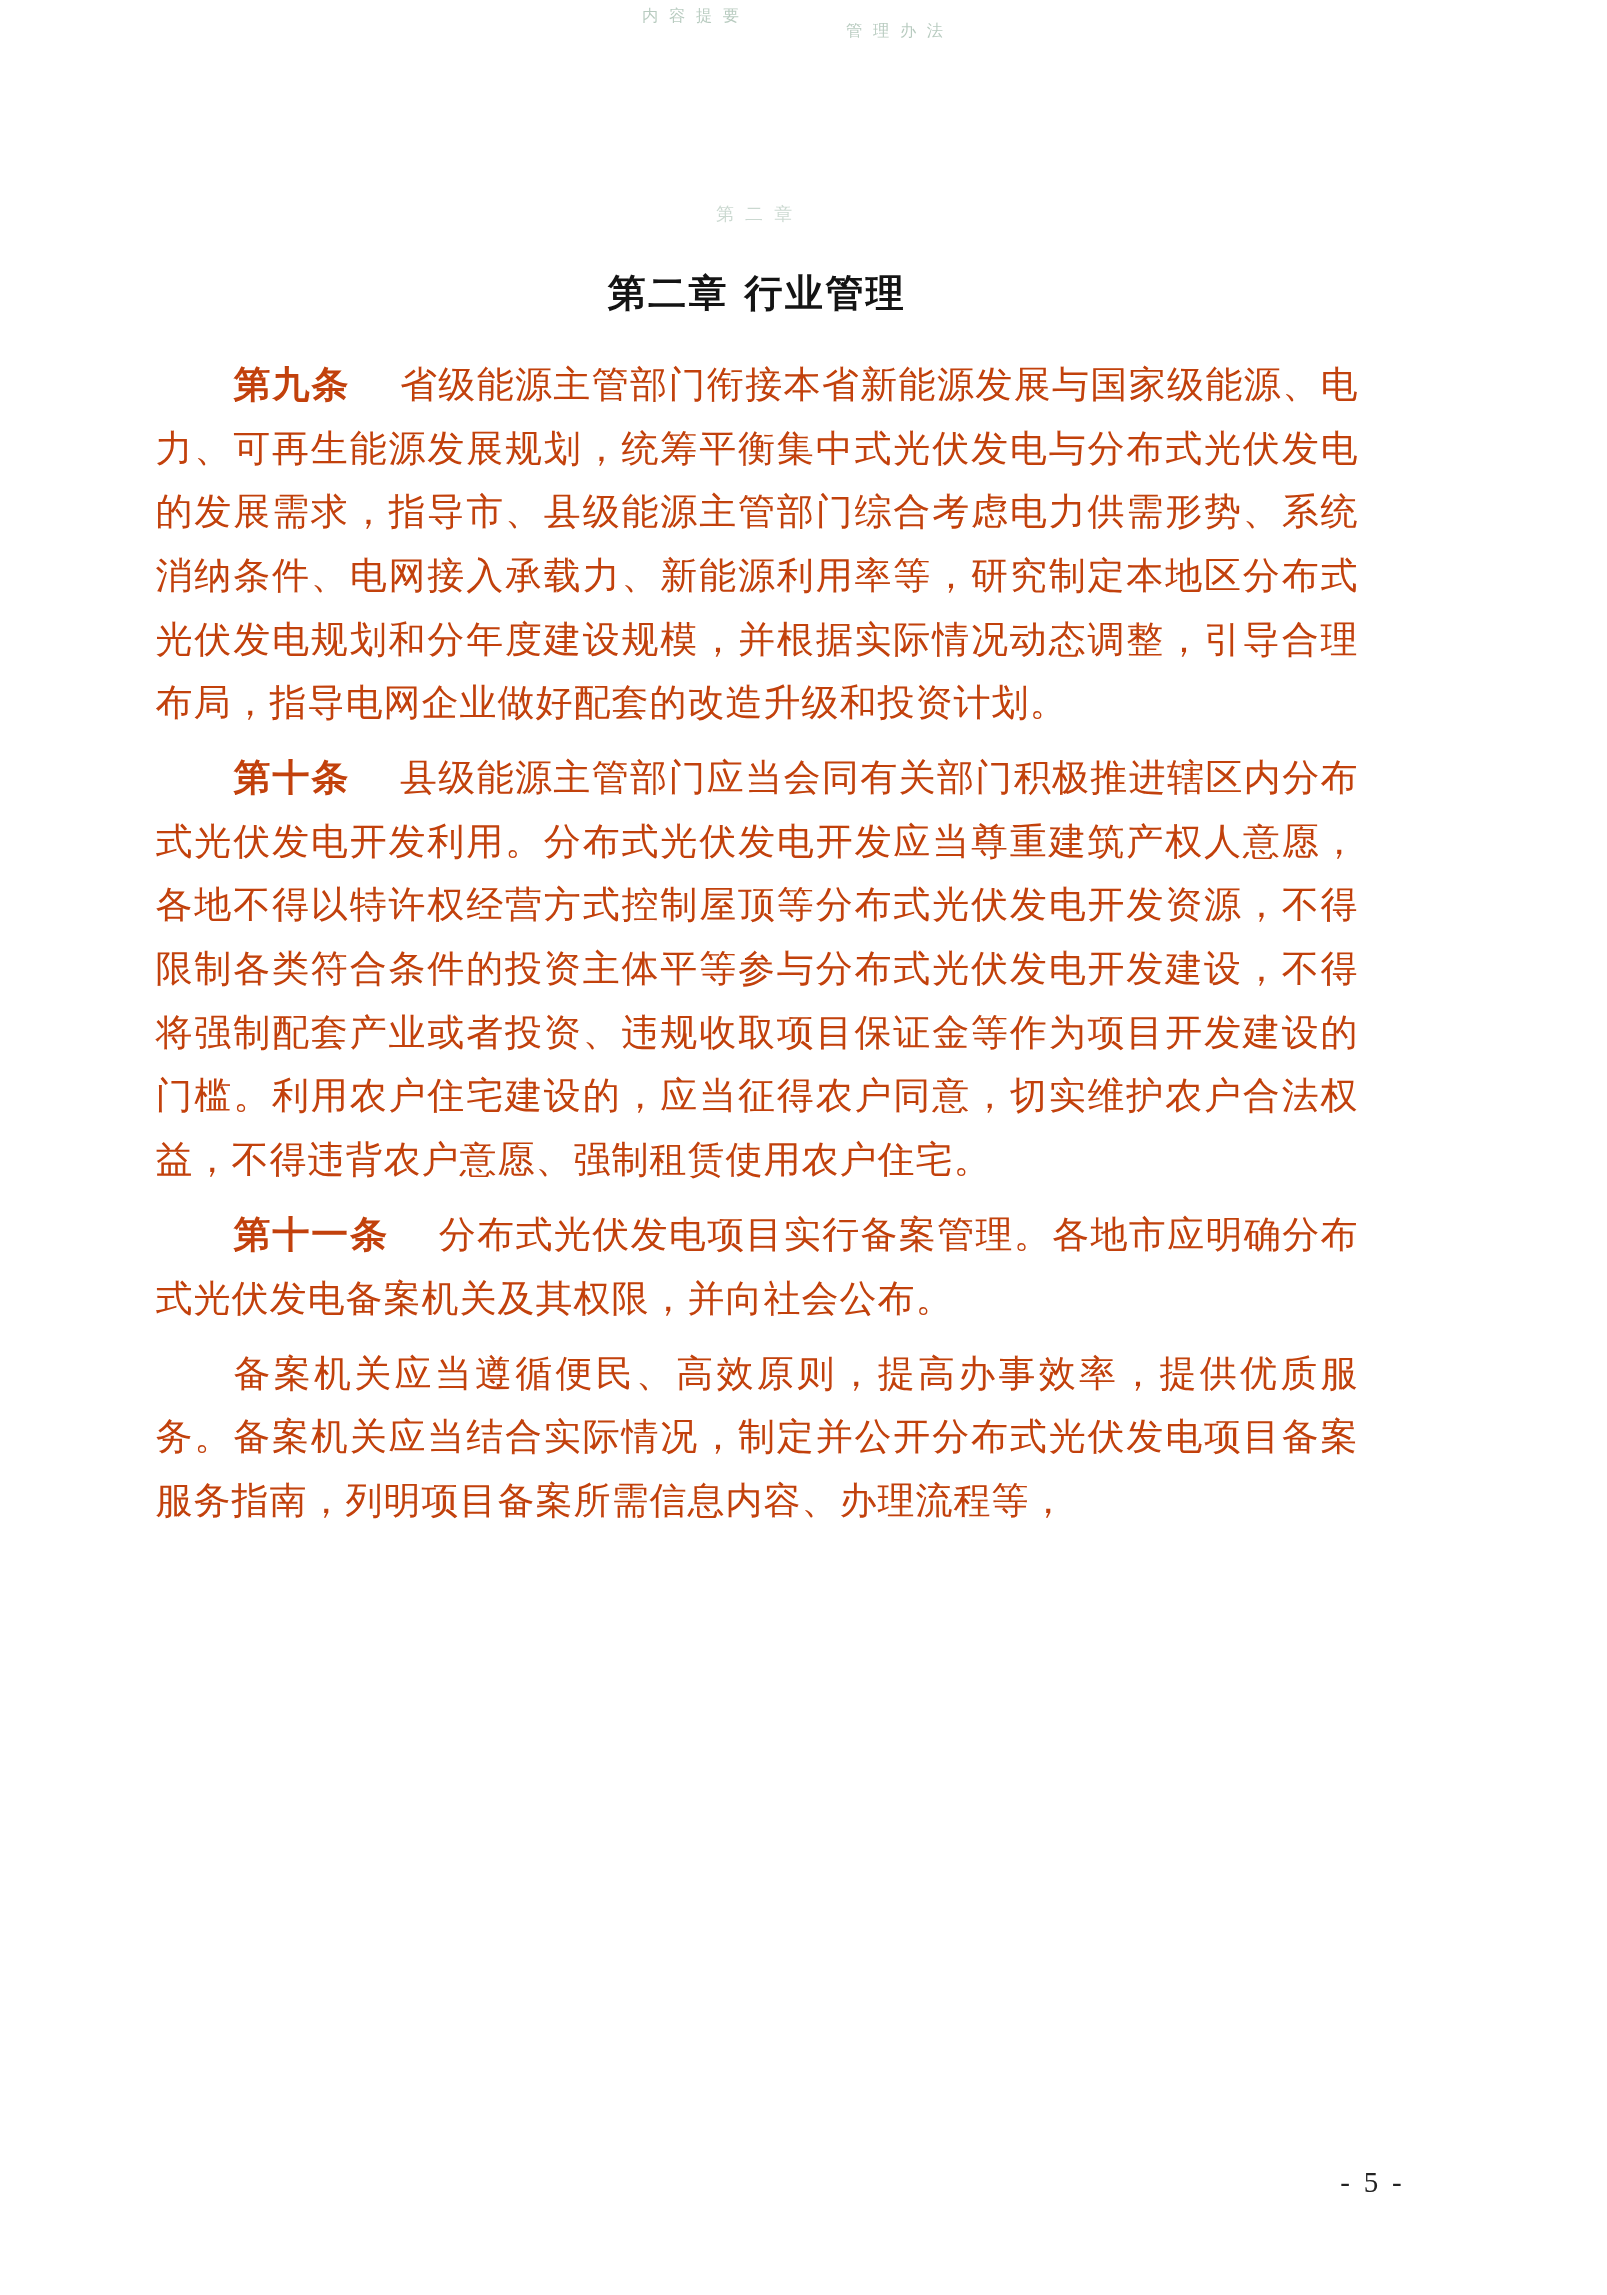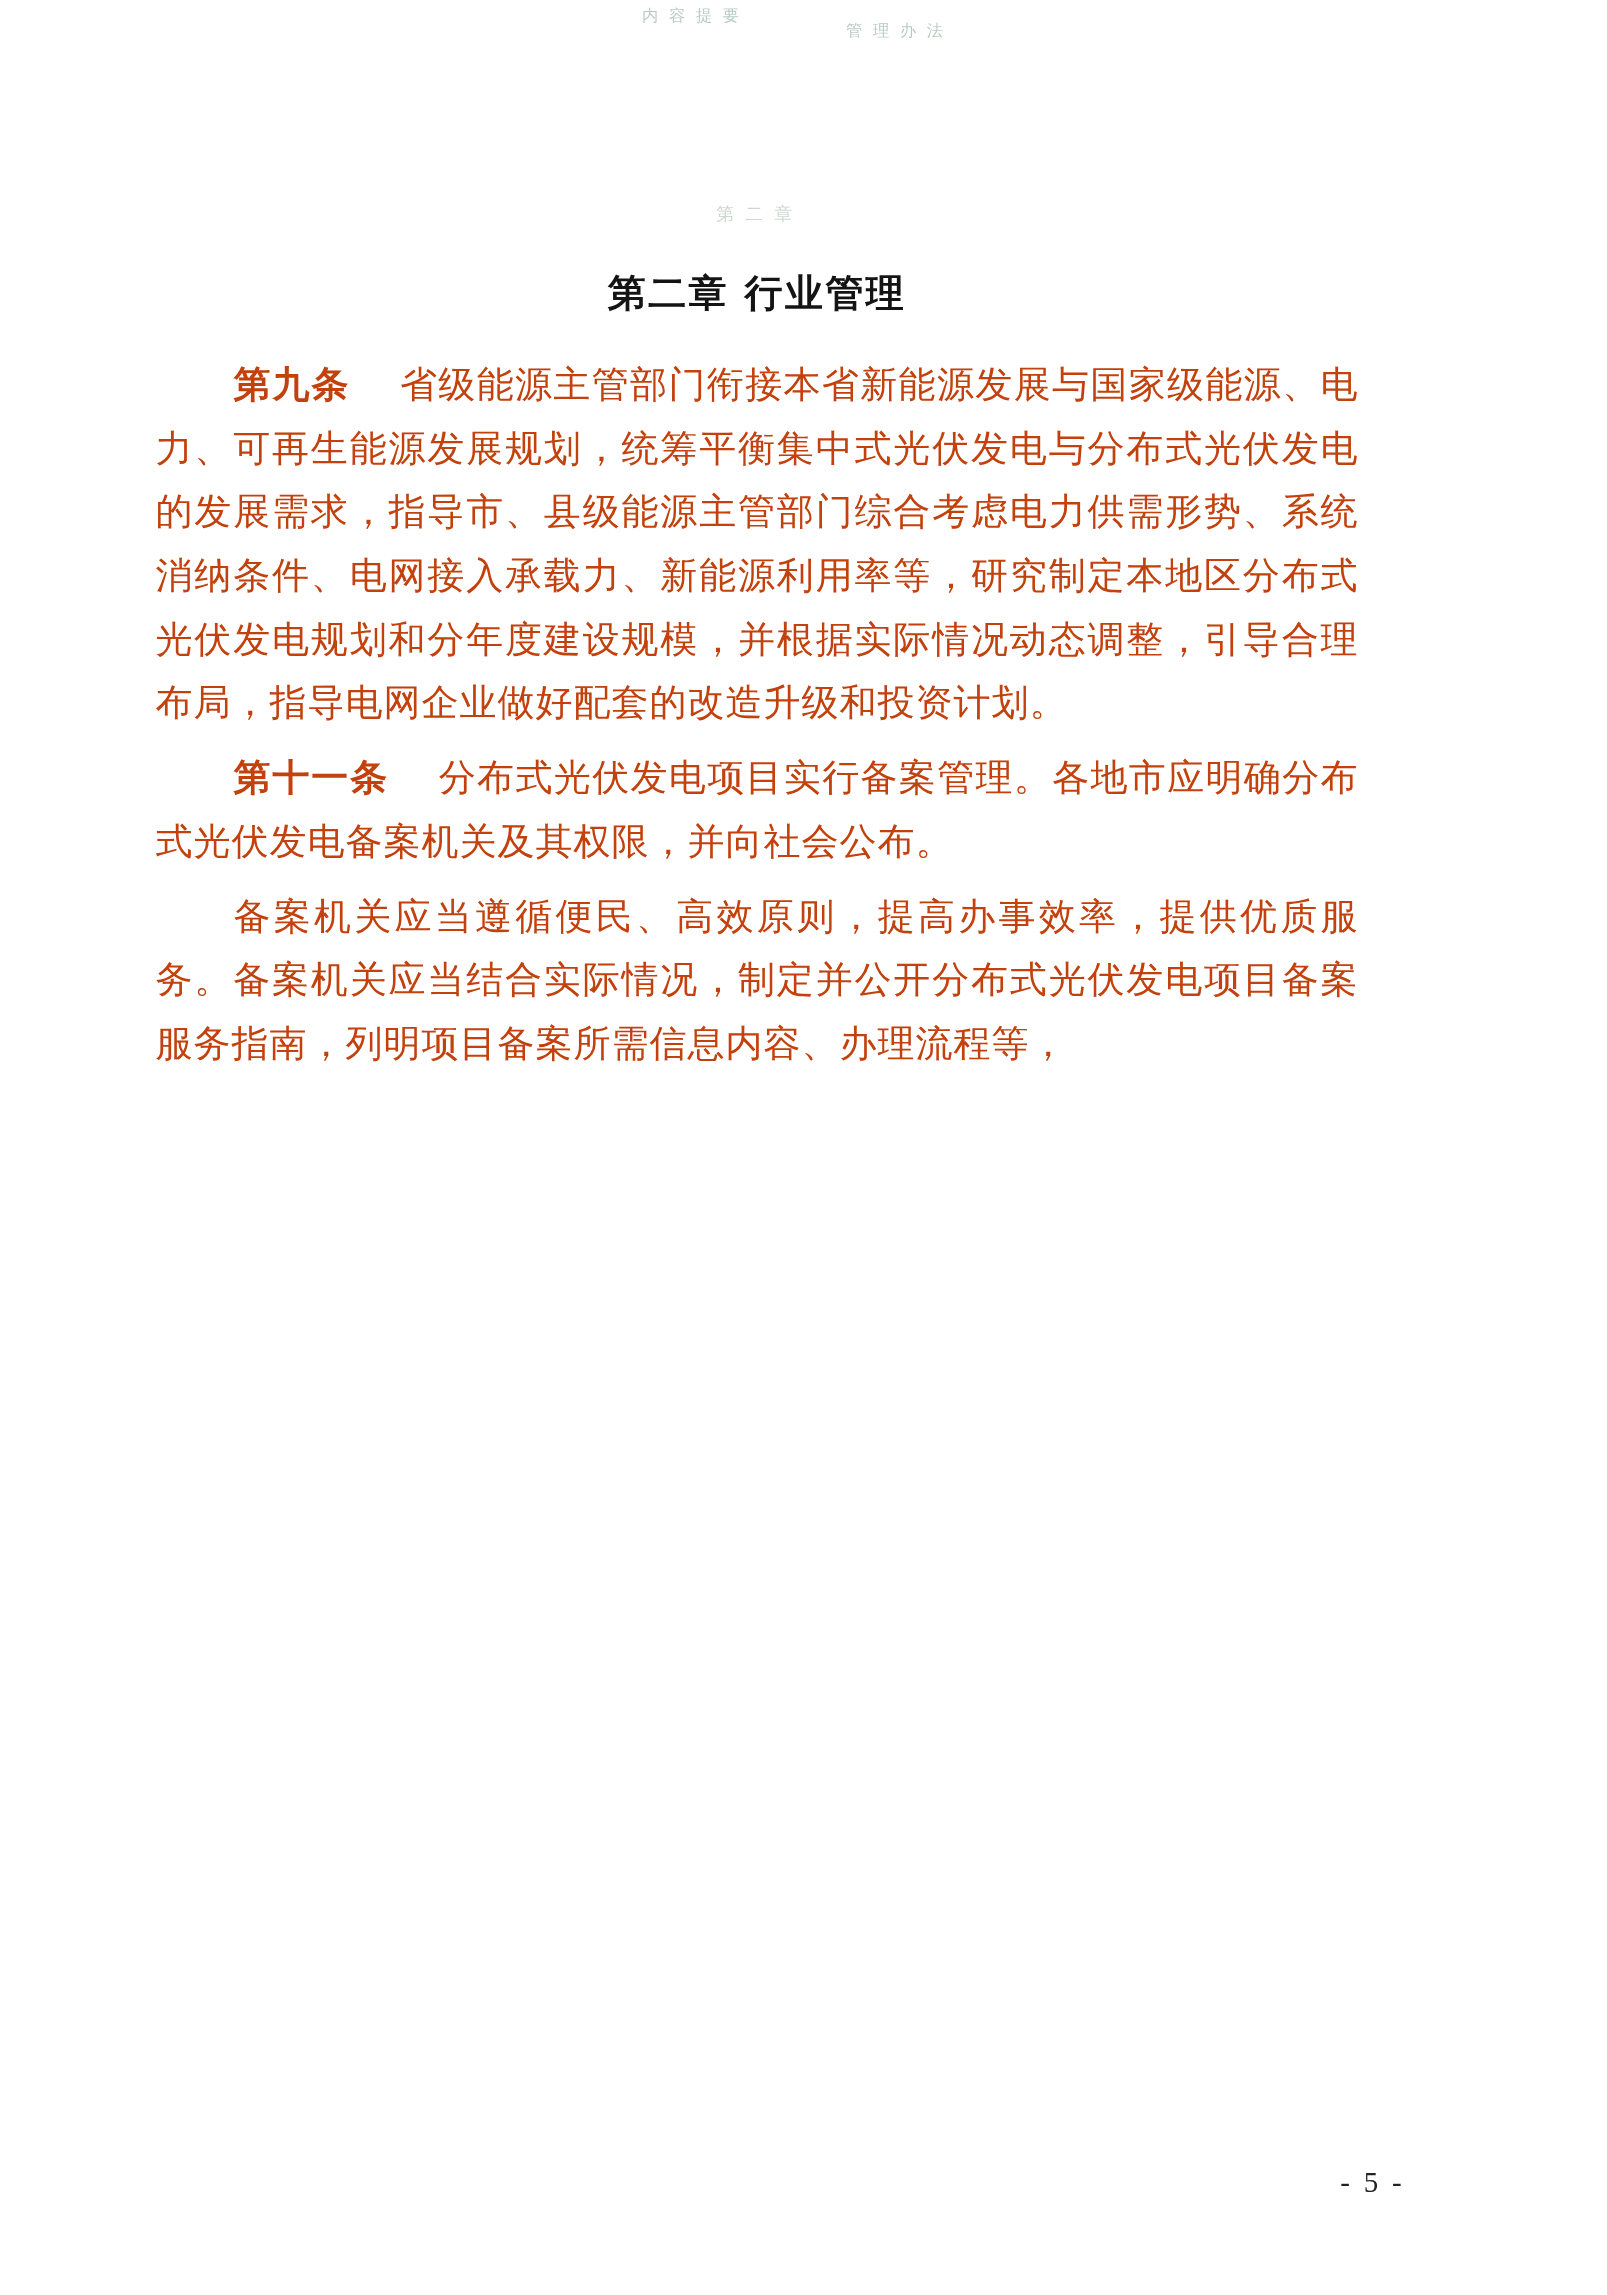--- a/index.html
+++ b/index.html
@@ -109,20 +109,24 @@
 <div class="page">
   <div class="content">
 
     <h2 class="chapter">第二章  行业管理</h2>
 
     <p class="para">
       <span class="lead">第九条　</span>
       <span>省级能源主管部门衔接本省新能源发展与国家级能源、电力、可再生能源发展规划，统筹平衡集中式光伏发电与分布式光伏发电的发展需求，指导市、县级能源主管部门综合考虑电力供需形势、系统消纳条件、电网接入承载力、新能源利用率等，研究制定本地区分布式光伏发电规划和分年度建设规模，并根据实际情况动态调整，引导合理布局，指导电网企业做好配套的改造升级和投资计划。</span>
     </p>
 
+    <p class="para">
+      <span class="lead">第十条　</span>
+      <span>县级能源主管部门应当会同有关部门积极推进辖区内分布式光伏发电开发利用。分布式光伏发电开发应当尊重建筑产权人意愿，各地不得以特许权经营方式控制屋顶等分布式光伏发电开发资源，不得限制各类符合条件的投资主体平等参与分布式光伏发电开发建设，不得将强制配套产业或者投资、违规收取项目保证金等作为项目开发建设的门槛。利用农户住宅建设的，应当征得农户同意，切实维护农户合法权益，不得违背农户意愿、强制租赁使用农户住宅。</span>
+    </p>
 
 
     <p class="para">
       <span class="lead">第十一条　</span>
       <span>分布式光伏发电项目实行备案管理。各地市应明确分布式光伏发电备案机关及其权限，并向社会公布。</span>
     </p>
 
     <p class="para">
       <span>备案机关应当遵循便民、高效原则，提高办事效率，提供优质服务。备案机关应当结合实际情况，制定并公开分布式光伏发电项目备案服务指南，列明项目备案所需信息内容、办理流程等，</span>
     </p>

